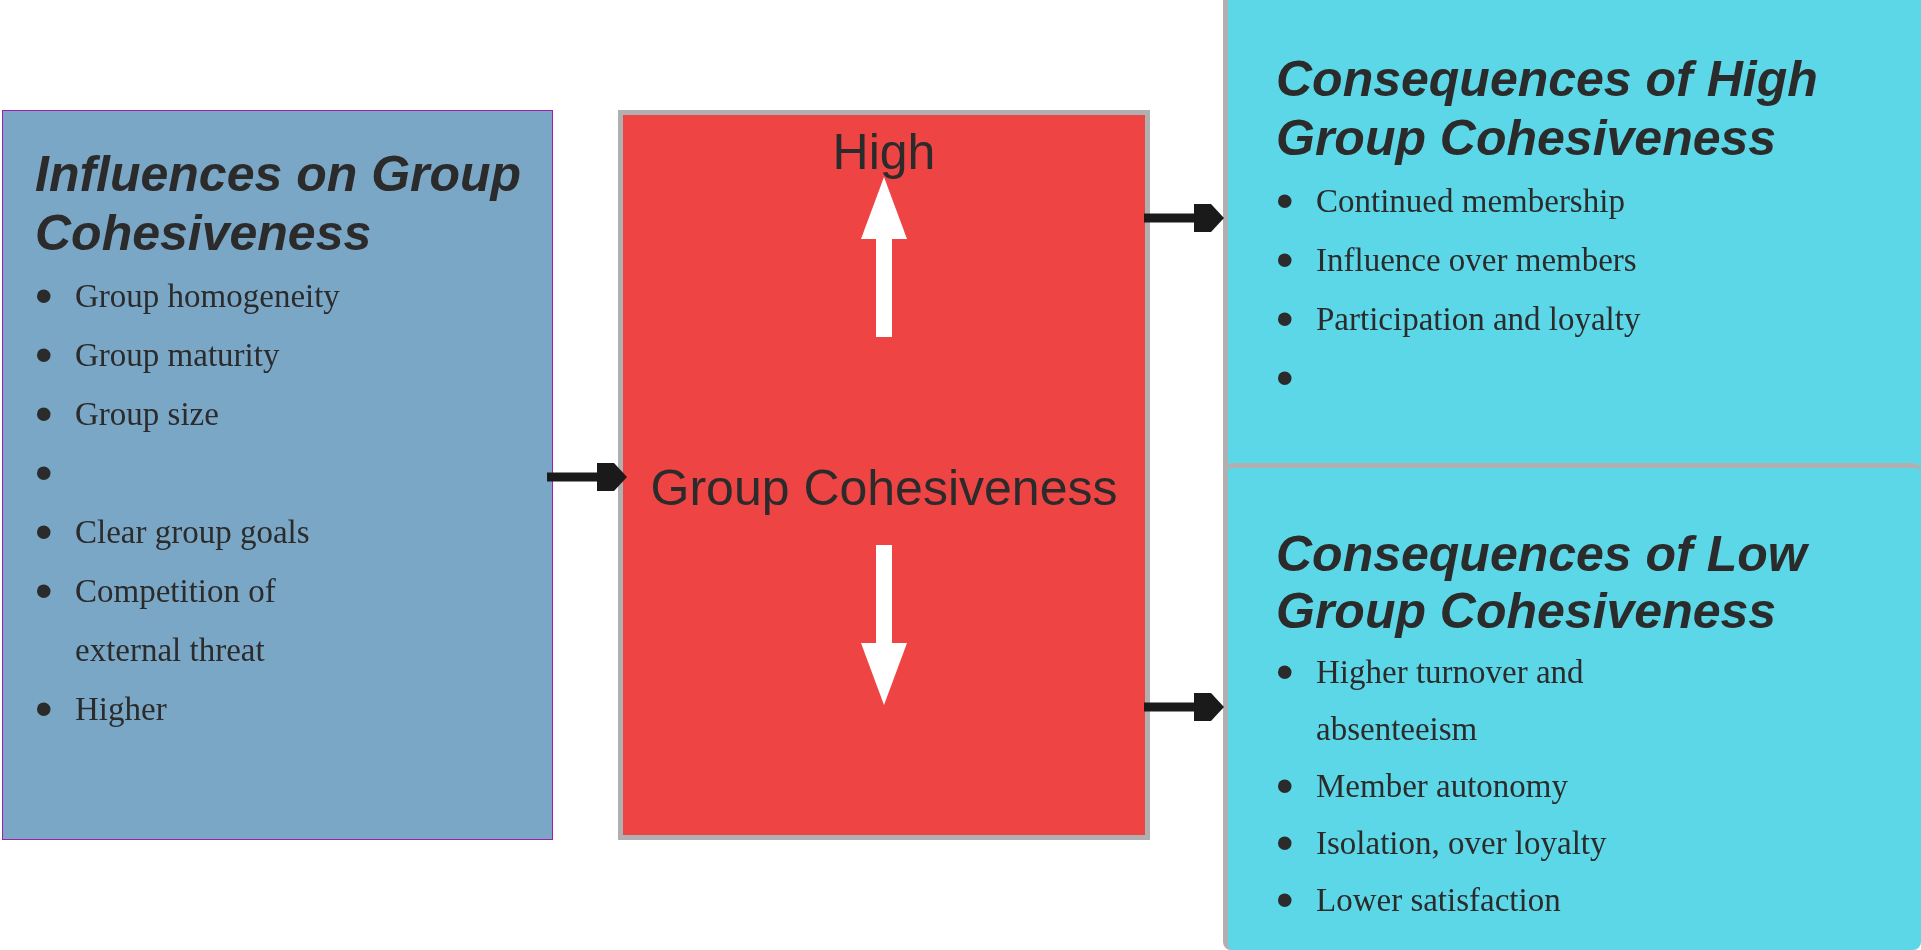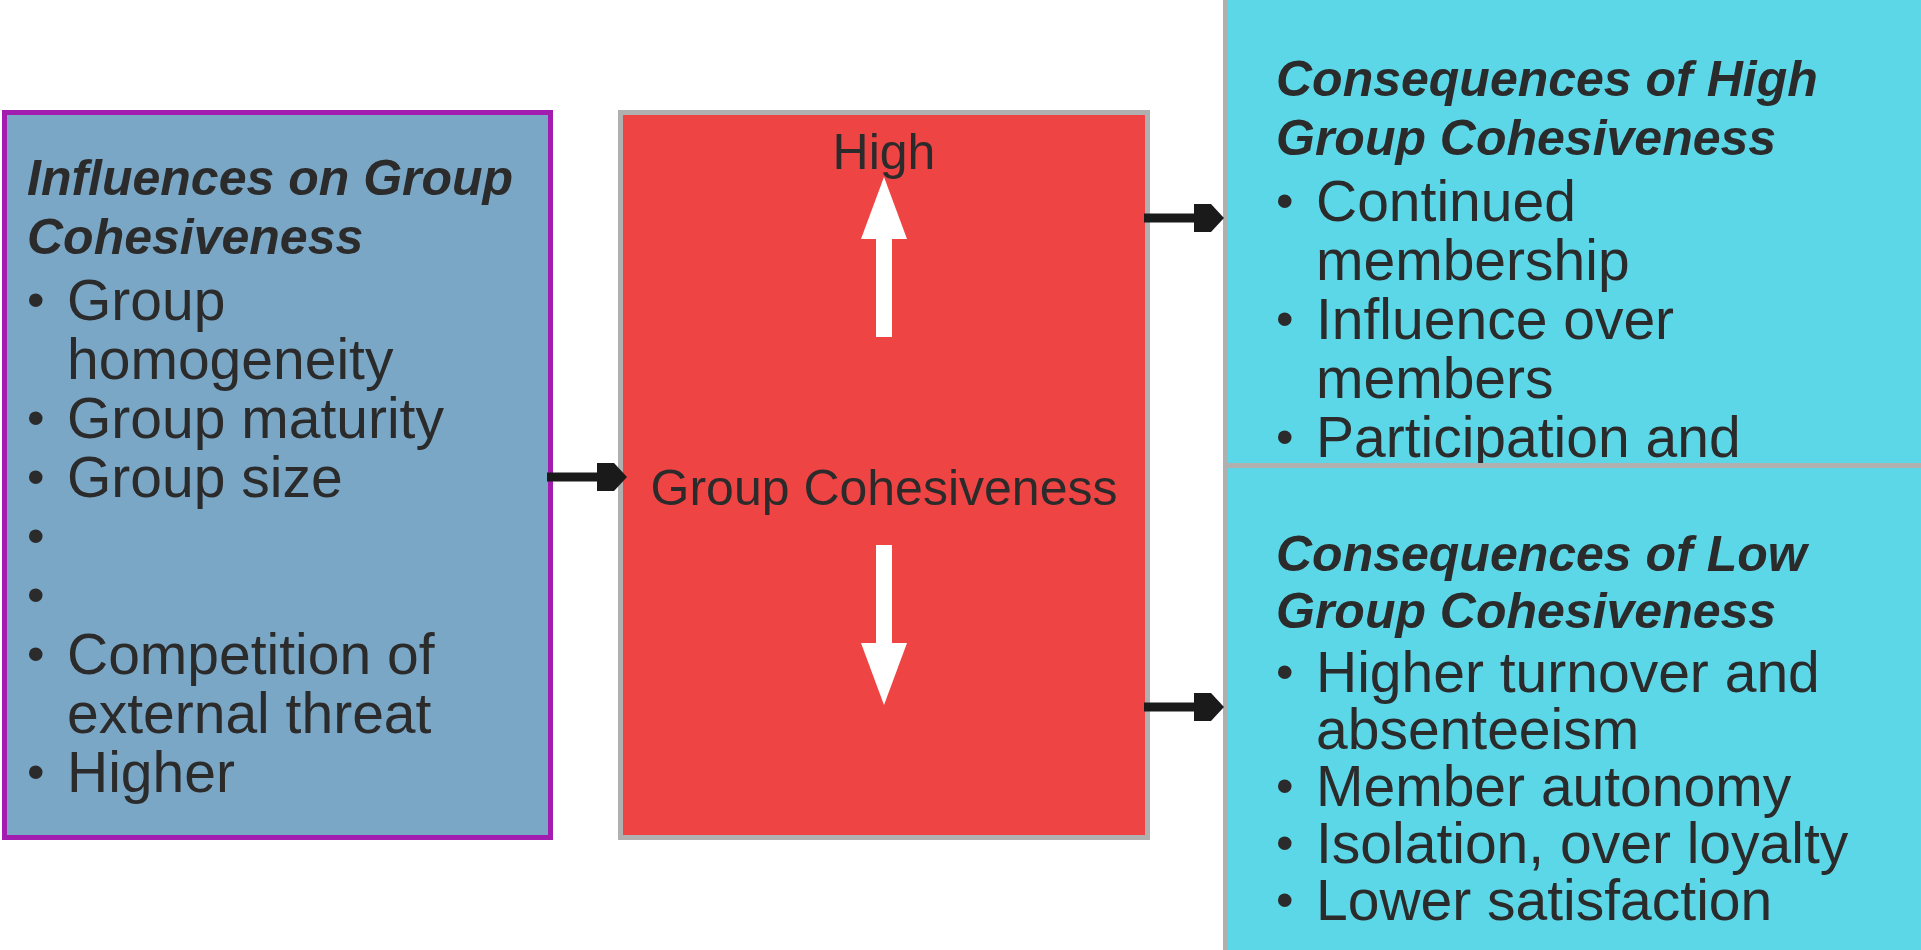--- a/index.html
+++ b/index.html
@@ -10,31 +10,31 @@
     overflow:hidden;
     font-family:"Liberation Sans", sans-serif;
     color:#2b2b2b;
   }
   .box{position:absolute;box-sizing:border-box;}
   .pre{white-space:pre-line;}
 
   
   #influences-box{
     left:2px;top:110px;width:551px;height:730px;
-    background:#7BA7C6;border:5px solid #a21caf;
-    padding:34px 18px 0 20px;
+    background:#7BA7C6;border:1px solid #a21caf;
+    padding:34px 18px 0 32px;
   }
   .box-title{
     font-size:50px;line-height:59px;font-weight:bold;font-style:italic;
     margin:0 0 4px 0;
   }
   .blist{margin:0;}
   .brow{display:flex;align-items:flex-start;}
   .bdot{flex:none;width:40px;font-size:50px;line-height:59px;}
-  .btxt{font-size:57px;line-height:59px;}
+  .btxt{font-size:33px;line-height:59px;font-family:Liberation Serif, serif;}
 
   
   #cohesiveness-box{
     left:618px;top:110px;width:532px;height:730px;
     background:#ef4444;border:5px solid #B0B0B0;
   }
   .center-label{
     position:absolute;left:0;width:100%;text-align:center;
     font-size:50px;line-height:59px;
   }
@@ -50,20 +50,21 @@
     left:1223px;top:0;width:698px;height:531px;
     background:#5CD7E8;
     border-left:5px solid #B0B0B0;border-bottom:5px solid #B0B0B0;
     padding:50px 16px 0 48px;
   }
   #low-consequences-box{
     left:1223px;top:463px;width:698px;height:487px;
     background:#5CD7E8;
     border-left:5px solid #B0B0B0;border-top:5px solid #B0B0B0;
     padding:58px 16px 0 48px;
+    border-radius:8px;
   }
   #low-consequences-box .btxt, #low-consequences-box .bdot,
   #low-consequences-box .box-title{line-height:57px;}
 
   .connector{position:absolute;width:80px;height:40px;}
   #connector-influences{left:547px;top:457px;}
   #connector-high{left:1144px;top:198px;}
   #connector-low{left:1144px;top:687px;}
 </style>
 </head>
@@ -85,20 +86,21 @@
       </div>
       <div class="brow">
         <span class="bdot">•</span>
         <span class="btxt pre">Group size</span>
       </div>
       <div class="brow">
         <span class="bdot">•</span>
       </div>
       <div class="brow">
         <span class="bdot">•</span>
+        <span class="btxt pre">Clear group goals</span>
       </div>
       <div class="brow">
         <span class="bdot">•</span>
         <span class="btxt pre">Competition of
 external threat</span>
       </div>
       <div class="brow">
         <span class="bdot">•</span>
         <span class="btxt pre">Higher</span>
       </div>

